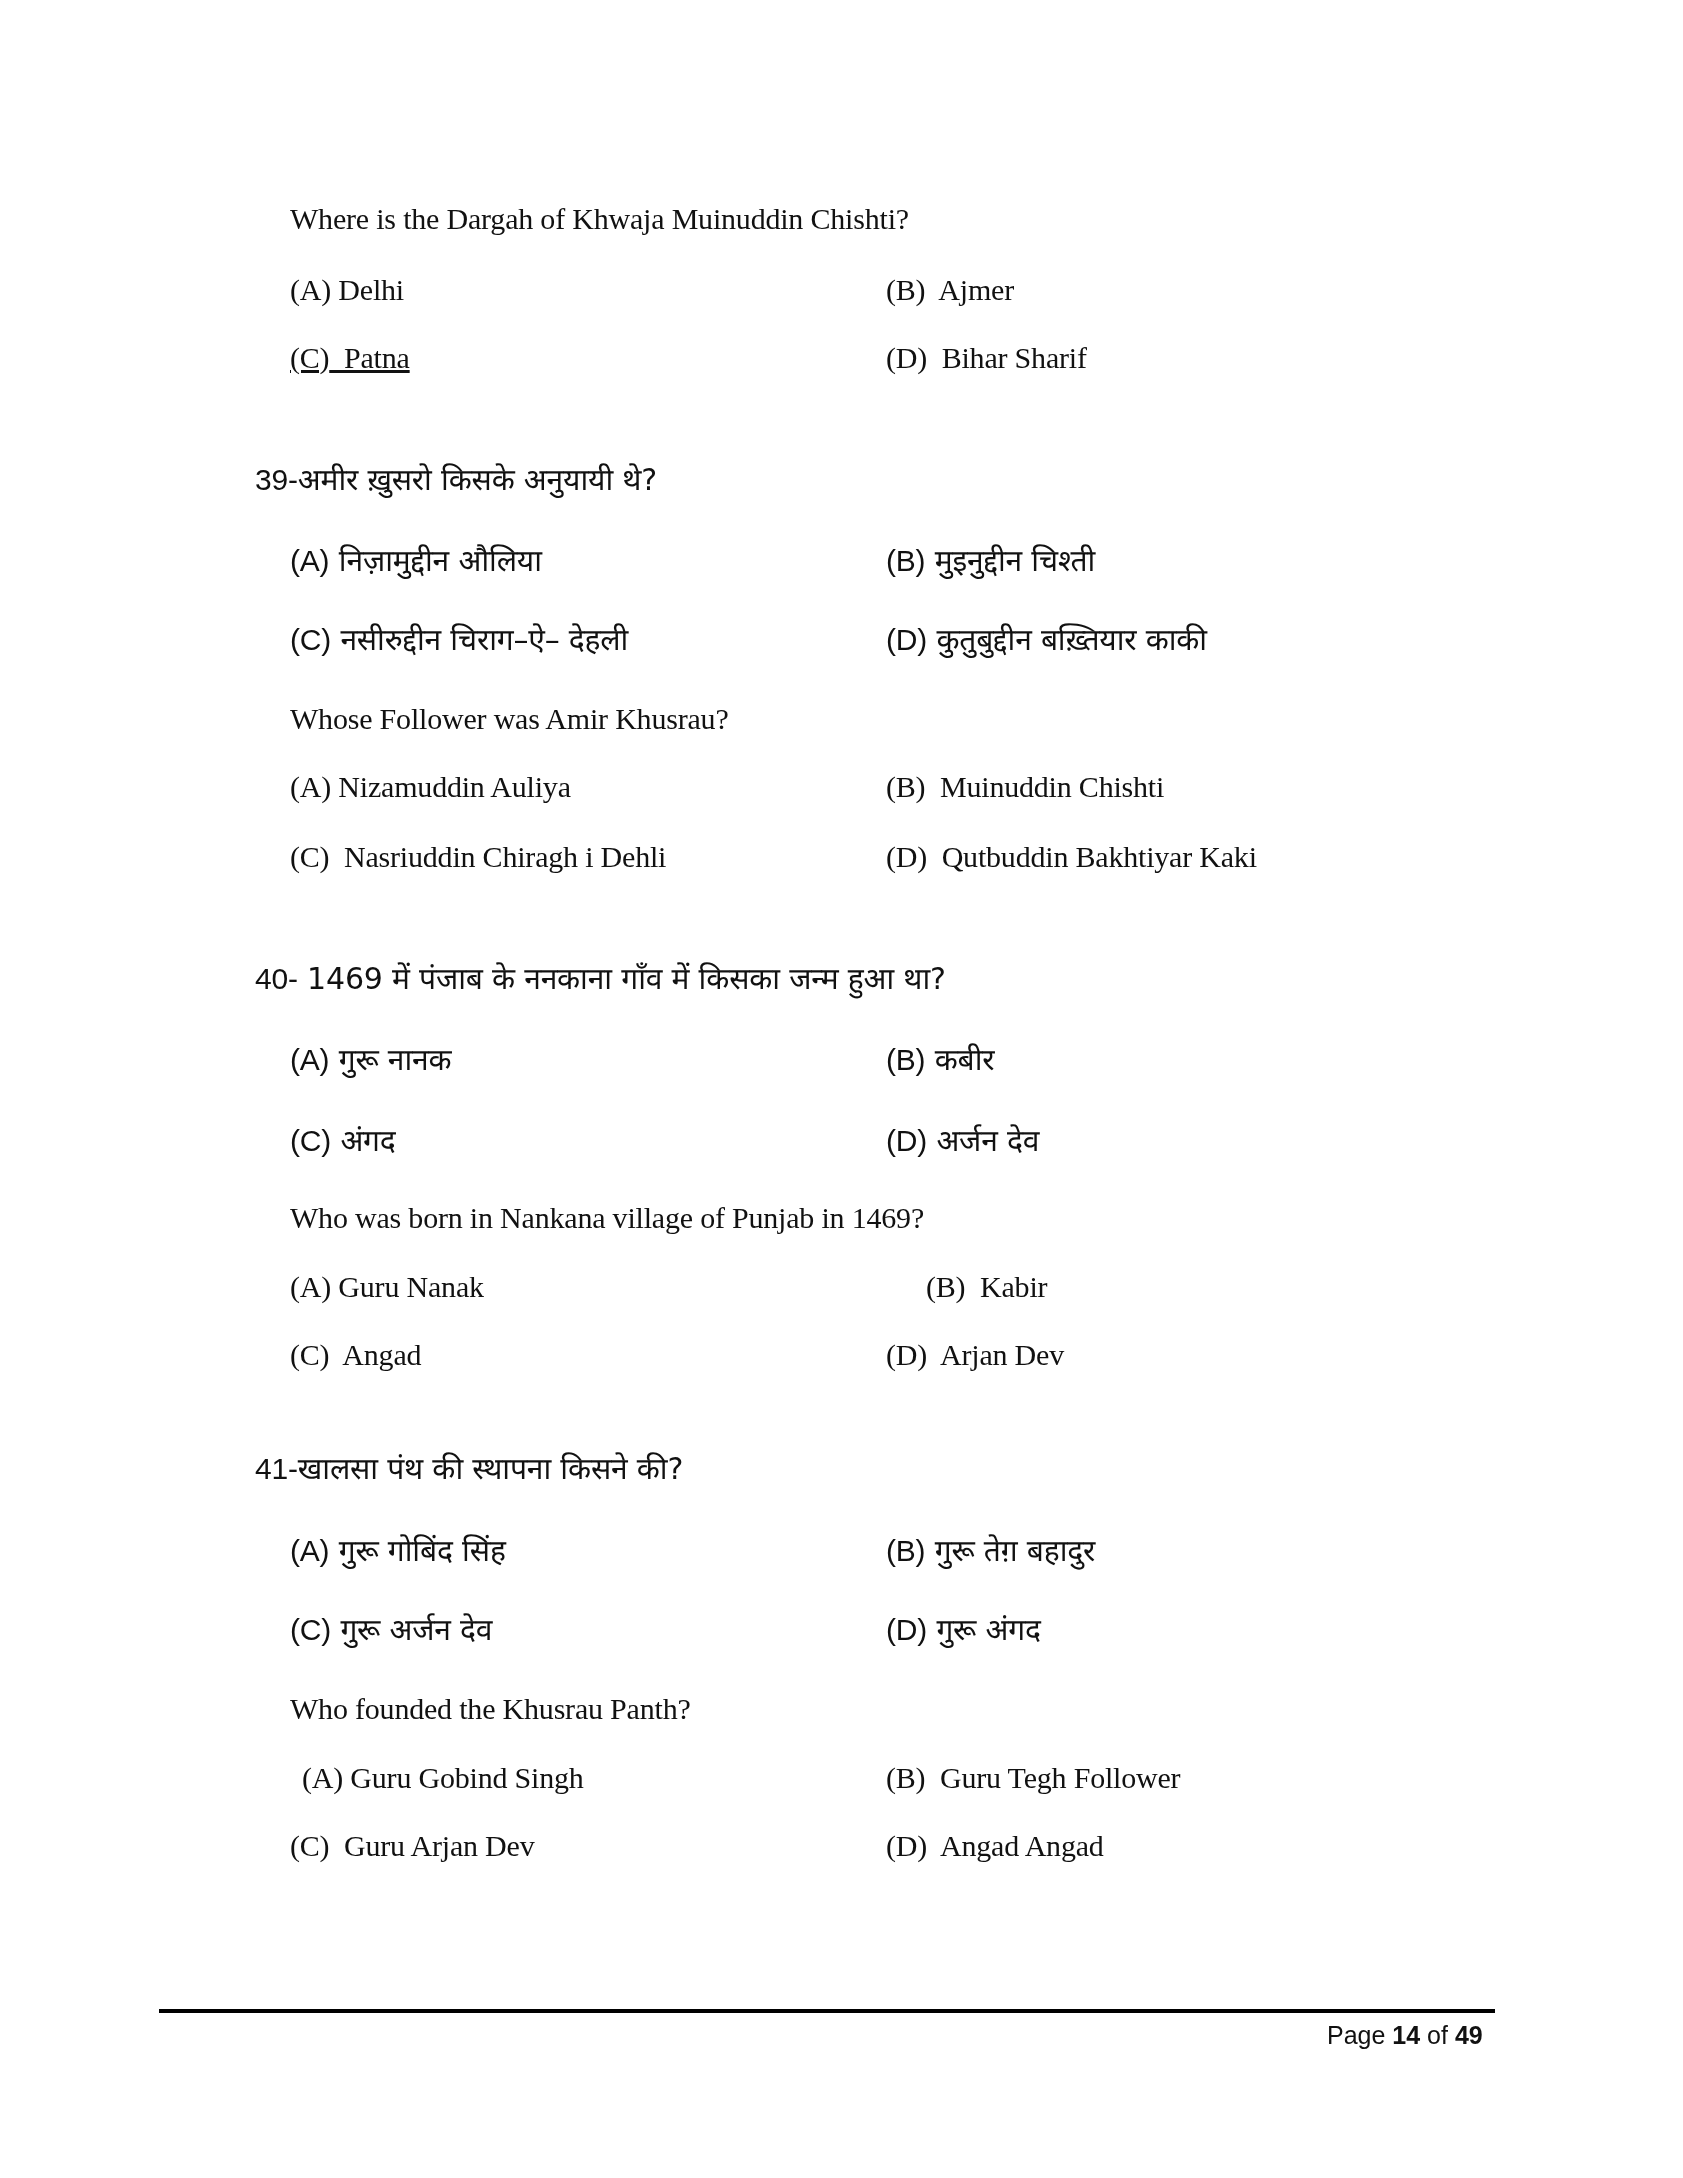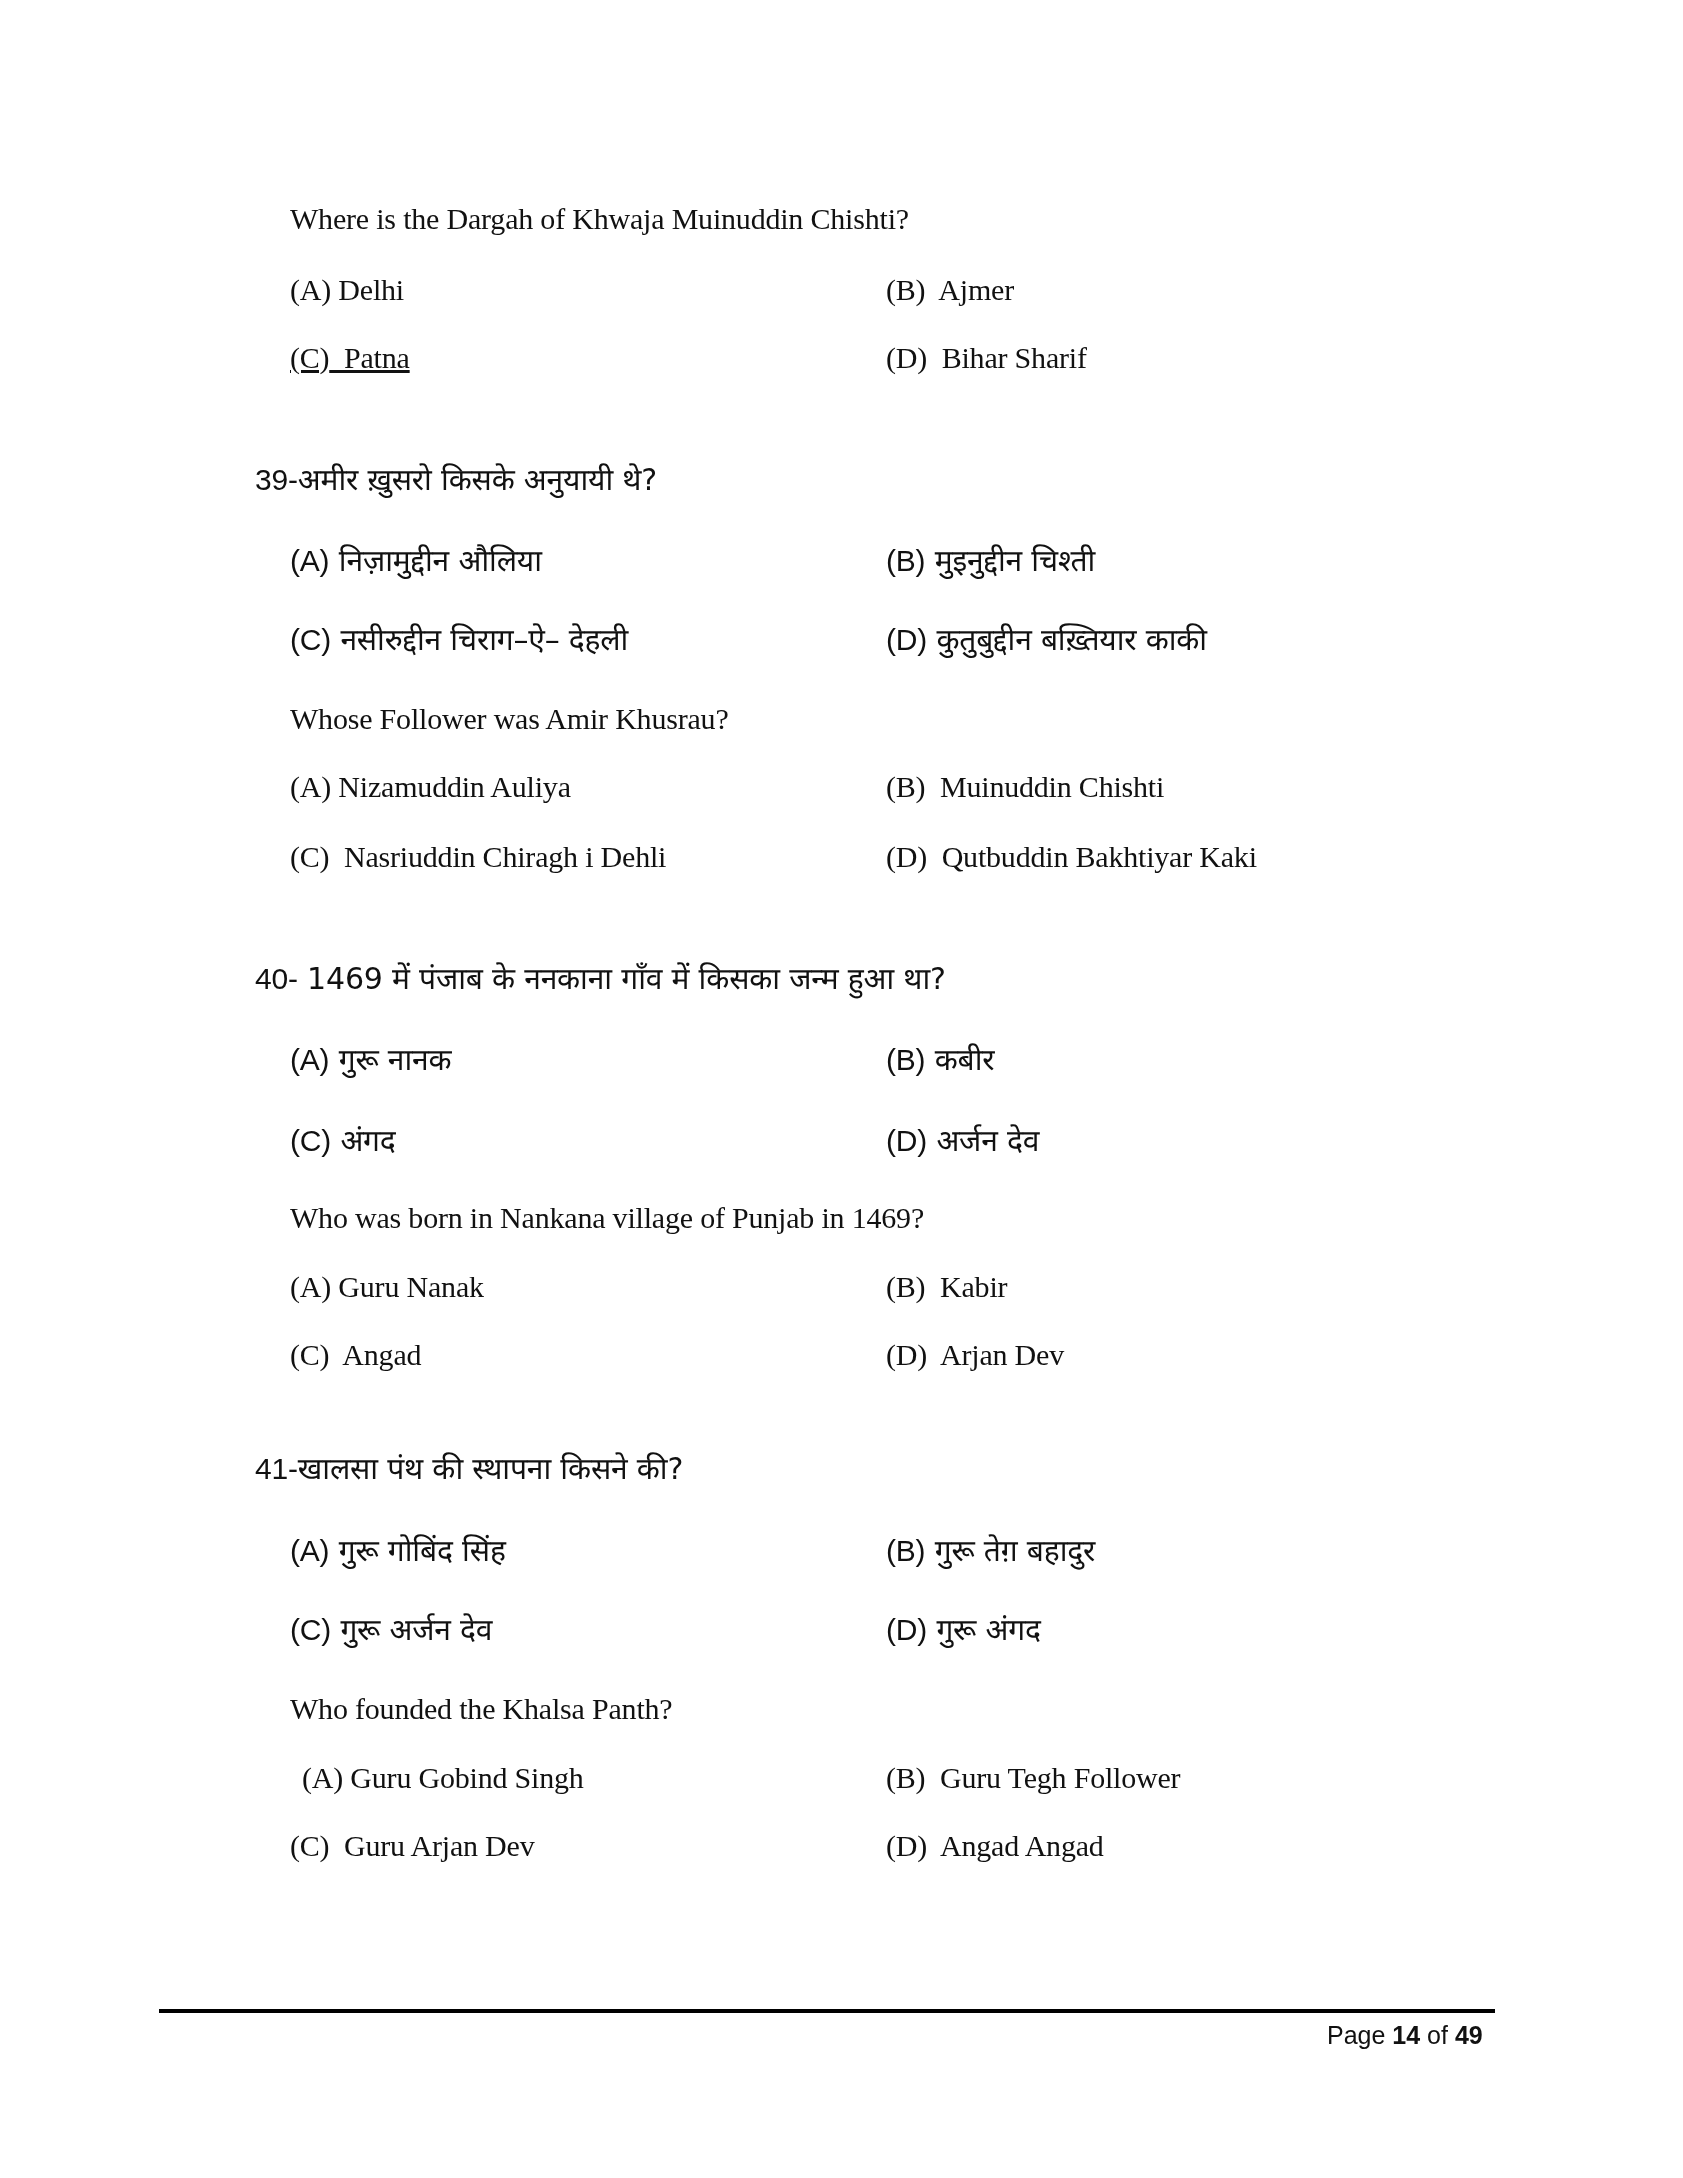--- a/index.html
+++ b/index.html
@@ -36,31 +36,31 @@
 <div class="line col-b" style="top:842px;"><span>(D)</span>&nbsp; <span>Qutbuddin Bakhtiyar Kaki</span></div>
 
 <div class="line qnum hi" style="top:961px;"><span class="lbl">40-</span> <span>1469 में पंजाब के ननकाना गाँव में किसका जन्म हुआ था?</span></div>
 <div class="line col-a hi" style="top:1042px;"><span class="lbl">(A)</span> <span>गुरू नानक</span></div>
 <div class="line col-b hi" style="top:1042px;"><span class="lbl">(B)</span> <span>कबीर</span></div>
 <div class="line col-a hi" style="top:1123px;"><span class="lbl">(C)</span> <span>अंगद</span></div>
 <div class="line col-b hi" style="top:1123px;"><span class="lbl">(D)</span> <span>अर्जन देव</span></div>
 
 <div class="line col-a" style="top:1203px;">Who was born in Nankana village of Punjab in 1469?</div>
 <div class="line col-a" style="top:1272px;"><span>(A)</span> <span>Guru Nanak</span></div>
-<div class="line col-b" style="top:1272px;"><span>(B)</span>&nbsp; <span>Kabir</span></div>
+<div class="line col-b" style="top:1272px;margin-left:40px;"><span>(B)</span>&nbsp; <span>Kabir</span></div>
 <div class="line col-a" style="top:1340px;"><span>(C)</span>&nbsp; <span>Angad</span></div>
 <div class="line col-b" style="top:1340px;"><span>(D)</span>&nbsp; <span>Arjan Dev</span></div>
 
 <div class="line qnum hi" style="top:1451px;"><span class="lbl">41-</span><span>खालसा पंथ की स्थापना किसने की?</span></div>
 <div class="line col-a hi" style="top:1533px;"><span class="lbl">(A)</span> <span>गुरू गोबिंद सिंह</span></div>
 <div class="line col-b hi" style="top:1533px;"><span class="lbl">(B)</span> <span>गुरू तेग़ बहादुर</span></div>
 <div class="line col-a hi" style="top:1612px;"><span class="lbl">(C)</span> <span>गुरू अर्जन देव</span></div>
 <div class="line col-b hi" style="top:1612px;"><span class="lbl">(D)</span> <span>गुरू अंगद</span></div>
 
-<div class="line col-a" style="top:1694px;">Who founded the Khalsa Panth?</div>
+<div class="line col-a" style="top:1694px;">Who founded the Khusrau Panth?</div>
 <div class="line col-a" style="top:1763px;margin-left:12px;"><span>(A)</span> <span>Guru Gobind Singh</span></div>
 <div class="line col-b" style="top:1763px;"><span>(B)</span>&nbsp; <span>Guru Tegh Follower</span></div>
 <div class="line col-a" style="top:1831px;"><span>(C)</span>&nbsp; <span>Guru Arjan Dev</span></div>
 <div class="line col-b" style="top:1831px;"><span>(D)</span>&nbsp; <span>Angad Angad</span></div>
 
 <div class="rule"></div>
 <div class="footer"><span>Page</span> <b>14</b> <span>of</span> <b>49</b></div>
 
 
 </body></html>

